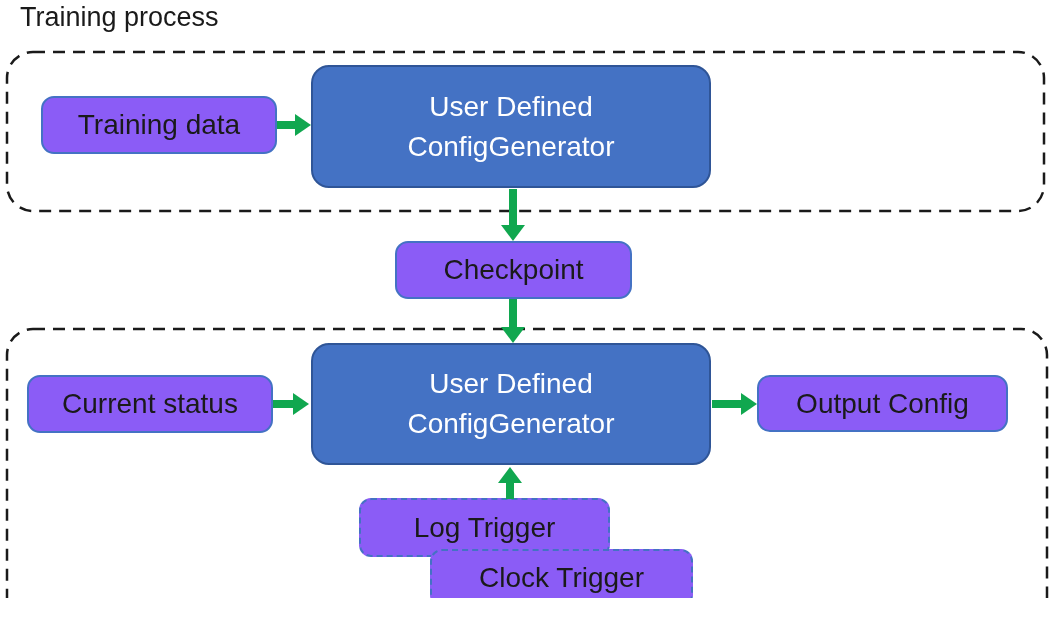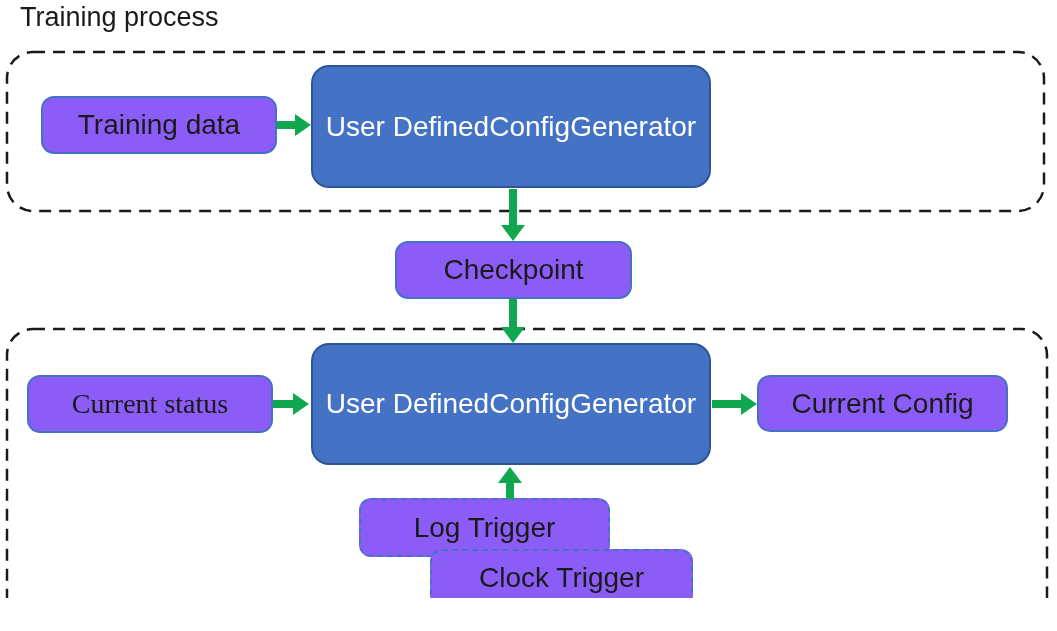--- a/index.html
+++ b/index.html
@@ -47,21 +47,21 @@
     border: 2px solid var(--accent_blue, #4472C4);
     border-radius: 13px;
     z-index: 2;
     white-space: nowrap;
   }
   .node.blue {
     background: var(--accent_blue, #4472C4);
     border: 2px solid var(--accent_blue_dark, #2F5597);
     border-radius: 18px;
     color: var(--blue_box_text, #ffffff);
-    flex-direction: row;
+    flex-direction: column;
     line-height: 40px;
   }
   .node.trigger {
     border: 2px dashed var(--accent_blue, #4472C4);
     border-radius: 12px;
   }
   
   .arrow { position: absolute; z-index: 5; }
   .arrow .stem { position: absolute; background: var(--arrow_green, #10A74F); }
   .arrow .head { position: absolute; width: 0; height: 0; }
@@ -81,21 +81,21 @@
     border-bottom: 16px solid var(--arrow_green, #10A74F);
   }
 
   
   #training-label   { left: 20px;  top: 2px; }
   #inference-label  { left: 18px;  top: 290px; }
 
   #training-data    { left: 41px;  top: 96px;  width: 236px; height: 58px; }
   #gen-train        { left: 311px; top: 65px;  width: 400px; height: 123px; }
   #checkpoint       { left: 395px; top: 241px; width: 237px; height: 58px; text-align: center; }
-  #current-status   { left: 27px;  top: 375px; width: 246px; height: 58px; font-family: Liberation Serif, serif; }
+  #current-status   { left: 27px;  top: 375px; width: 246px; height: 58px; }
   #gen-infer        { left: 311px; top: 343px; width: 400px; height: 122px; }
   #output-config    { left: 757px; top: 375px; width: 251px; height: 57px; }
   #log-trigger      { left: 359px; top: 498px; width: 251px; height: 59px; z-index: 2; }
   #clock-trigger    { left: 430px; top: 549px; width: 263px; height: 58px; z-index: 3; }
 
   
   #arrow-1 .stem { left: 277px; top: 121px; width: 20px; height: 8px; }
   #arrow-1 .head { left: 295px; top: 114px; }
   
   #arrow-2 .stem { left: 509px; top: 189px; width: 8px; height: 38px; }
@@ -142,21 +142,21 @@
   <div class="node" id="current-status">
     <span>Current status</span>
   </div>
 
   <div class="node blue" id="gen-infer">
     <span>User Defined</span>
     <span>ConfigGenerator</span>
   </div>
 
   <div class="node" id="output-config">
-    <span>Current Config</span>
+    <span>Output Config</span>
   </div>
 
   <div class="node trigger" id="clock-trigger">
     <span>Clock Trigger</span>
   </div>
 
   <div class="node trigger" id="log-trigger">
     <span>Log Trigger</span>
   </div>
 

